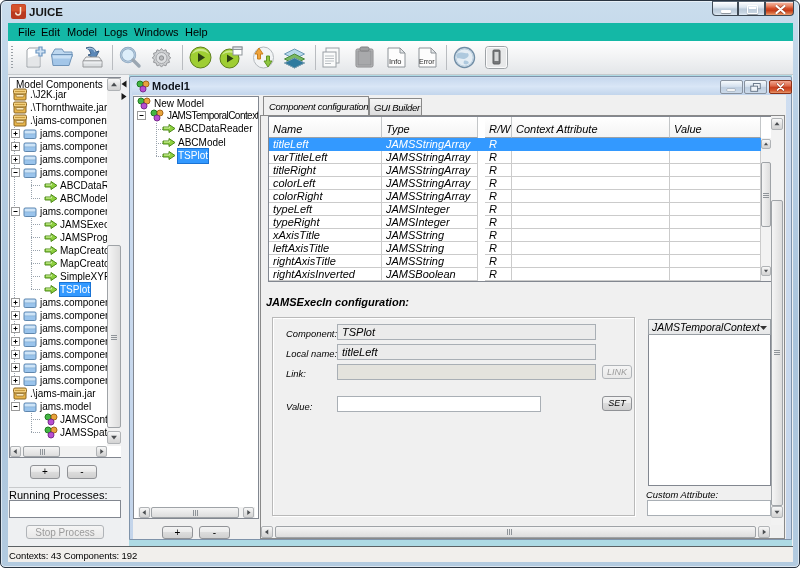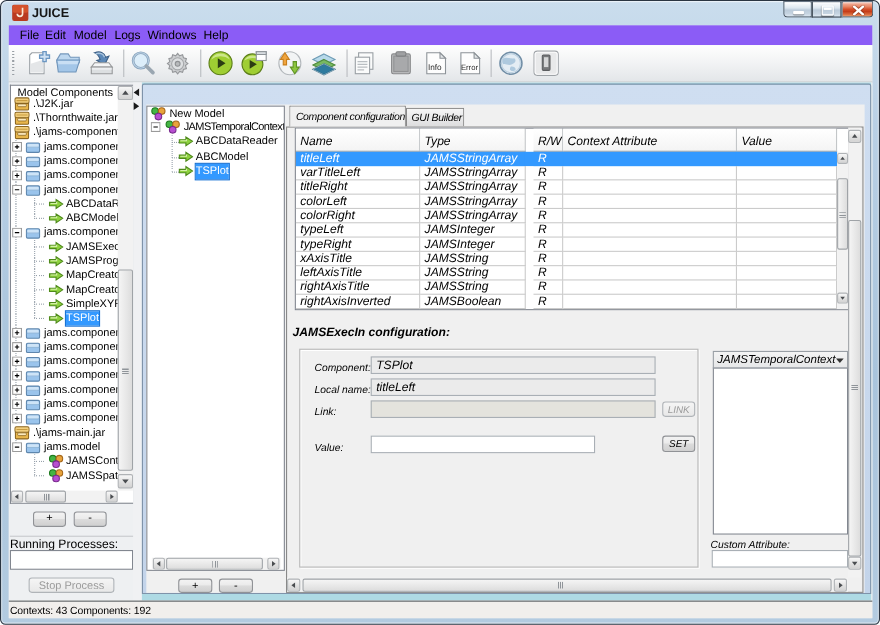--- a/index.html
+++ b/index.html
@@ -18,21 +18,21 @@
   background:linear-gradient(to bottom,#fdfeff 0%,#dde7f0 40%,#bbcbda 55%,#c6d4e1 80%,#dfeaf3 100%); box-shadow:inset 0 1px 0 #fff; }
 #btncls { left:53px; width:29px; border-radius:0 0 4px 0;
   background:linear-gradient(to bottom,#f7bcab 0%,#e88766 30%,#d44d28 50%,#c43d1a 65%,#d96b3e 85%,#eda375 100%); box-shadow:inset 0 1px 0 rgba(255,255,255,.6); }
 #btnmin .dash { position:absolute; left:8px; top:8px; width:10px; height:3px; background:#fff; border-radius:1px; box-shadow:0 1px 1px rgba(0,0,0,.35); }
 #btnmax .sq { position:absolute; left:8px; top:3px; width:11px; height:9px; border:1px solid #fff; border-radius:1px; box-shadow:0 1px 1px rgba(0,0,0,.35); }
 #btnmax .sq i { position:absolute; left:1px; top:1px; width:7px; height:2px; background:#fff; }
 #title { position:absolute; left:28px; top:5px; font-size:11.5px; font-weight:bold; color:#161616; }
 #appicon { position:absolute; left:10px; top:3px; width:15px; height:15px; }
 
 #client { position:absolute; left:7px; top:22px; width:785px; height:539px; background:#eef0f2; }
-#menubar { position:absolute; left:0; top:0; width:785px; height:18px; background:#8b5cf6; }
+#menubar { position:absolute; left:0; top:0; width:785px; height:18px; background:#14b8a6; }
 .mi { position:absolute; top:3px; }
 #toolbar { position:absolute; left:0; top:18px; width:785px; height:34px;
   background:linear-gradient(to bottom,#fefefe 0%,#f3f4f5 45%,#e3e6e9 100%); border-bottom:1px solid #c6cacd; }
 .tsep { position:absolute; top:4px; width:1px; height:25px; background:#b9bcc0; }
 #grip { position:absolute; left:3px; top:5px; width:2px; height:23px;
   background:repeating-linear-gradient(to bottom,#999fa5 0 1px,transparent 1px 3px); }
 svg.ti { position:absolute; top:4px; width:25px; height:25px; }
 
 #main { position:absolute; left:0; top:52px; width:785px; height:471px; background:#eef0f2; }
 
@@ -540,20 +540,45 @@
       <div class="btn dis" style="left:18px;top:450px;width:78px;height:14px;line-height:13px">Stop Process</div>
 
       <div id="split">
         <svg style="position:absolute;left:0px;top:5px;width:6px;height:24px" viewBox="0 0 6 24">
             <path d="M5.5 0.5 l-5 3.5 5 3.5 z" fill="#1a1a1a"></path>
             <path d="M0.5 13 l5 3.5 -5 3.5 z" fill="#1a1a1a"></path>
           </svg>
       </div>
       <div id="desktop">
         <div id="iframe">
+          <div id="ititle">
+            <svg style="position:absolute;left:4px;top:2px;width:14px;height:13px" viewBox="0 0 14 13">
+                <circle cx="4" cy="4" r="3" fill="#44b544" stroke="#1e7a1e"></circle>
+                <circle cx="10" cy="4" r="3" fill="#e8a33c" stroke="#a5671a"></circle>
+                <circle cx="7" cy="9" r="3" fill="#b84fd1" stroke="#7a2a8f"></circle>
+              </svg>
+            <div id="ittext">Model1</div>
+            <div class="ibtn" style="left:588px">
+                <svg viewBox="0 0 23 14">
+                  <rect x="6" y="9" width="10" height="3" rx="1" fill="#fff" stroke="#6b7888" stroke-width=".5"></rect>
+                </svg>
+              </div>
+            <div class="ibtn" style="left:612px">
+                <svg viewBox="0 0 23 14">
+                  <rect x="9" y="3" width="8" height="6" fill="#eef3f8" stroke="#5a6a7c"></rect>
+                  <rect x="6" y="6" width="8" height="6" fill="#eef3f8" stroke="#5a6a7c"></rect>
+                </svg>
+              </div>
+            <div class="ibtn close" style="left:637px">
+                <svg viewBox="0 0 23 14">
+                  <path d="M8 3.5 L15 10.5 M15 3.5 L8 10.5" stroke="#5e1505" stroke-width="3.4" stroke-linecap="round" opacity=".4"></path>
+                  <path d="M8 3.5 L15 10.5 M15 3.5 L8 10.5" stroke="#fff" stroke-width="2" stroke-linecap="round"></path>
+                </svg>
+              </div>
+          </div>
           <div id="icontent">
           <div id="ctree">
             <div class="crow" style="left:2px;top:0px">
                   <svg class="tic" style="left:1px;top:0px" viewBox="0 0 14 13">
                     <circle cx="4" cy="4" r="3" fill="#44b544" stroke="#1e7a1e"></circle>
                     <circle cx="10" cy="4" r="3" fill="#e8a33c" stroke="#a5671a"></circle>
                     <circle cx="7" cy="9" r="3" fill="#b84fd1" stroke="#7a2a8f"></circle>
                   </svg>
                   <span style="position:absolute;left:18px">New Model</span>
                 </div>

